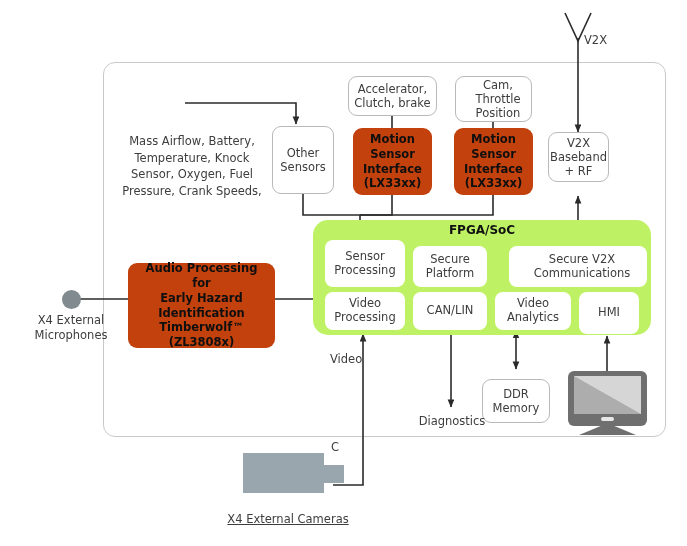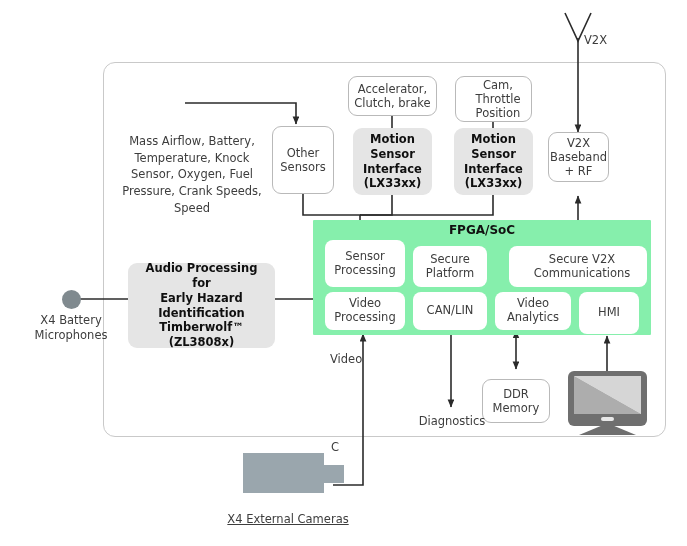--- a/index.html
+++ b/index.html
@@ -30,34 +30,34 @@
     font-size:11.5px;
     line-height:1.22;
     color:#3d3d3d;
     padding:2px 3px;
   }
 
   
   .blue-node{
     border:none;
     border-radius:9px;
-    background:#e5e5e5;
+    background:#c2410c;
     display:flex;align-items:center;justify-content:center;
     text-align:center;
     font-weight:bold;
     font-size:11.5px;
     line-height:1.3;
     color:#0f0f0f;
     padding:2px 14px;
   }
 
   
   .fpga{
-    background:#86efac;
-    border-radius:1px;
+    background:#bef264;
+    border-radius:15px;
   }
   .fpga-title{
     position:absolute;
     left:0;right:0;top:3px;
     text-align:center;
     font-weight:bold;
     font-size:12px;
     color:#111;
   }
   .fpga-cell{
@@ -156,21 +156,20 @@
     </g>
   </svg>
 
   <div class="abs label" style="left:584px;top:33px;width:40px;text-align:left;">V2X</div>
 
   <div class="abs label-left-block" style="left:112px;top:133px;width:160px;">
     <div>Mass Airflow, Battery,</div>
     <div>Temperature, Knock</div>
     <div>Sensor, Oxygen, Fuel</div>
     <div>Pressure, Crank Speeds,</div>
-    <div>Speed</div>
   </div>
 
   <div class="abs node" style="left:272px;top:126px;width:62px;height:68px;white-space:pre-line;">Other
 Sensors</div>
 
   <div class="abs node" style="left:348px;top:76px;width:89px;height:40px;white-space:pre-line;">Accelerator,
 Clutch, brake</div>
 
   <div class="abs node" style="left:455px;top:76px;width:77px;height:46px;white-space:pre-line;padding-left:12px;">Cam,
 Throttle
@@ -223,21 +222,21 @@
 Memory</div>
 
   <div class="abs label" style="left:330px;top:352px;width:44px;text-align:left;">Video</div>
 
   <div class="abs label" style="left:416px;top:414px;width:72px;">Diagnostics</div>
 
   <div class="abs label" style="left:331px;top:440px;width:14px;text-align:left;">C</div>
 
   <div class="abs mic-dot" style="left:62px;top:290px;width:19px;height:19px;"></div>
   <div class="abs label" style="left:25px;top:313px;width:92px;">
-    <div>X4 Battery</div>
+    <div>X4 External</div>
     <div>Microphones</div>
   </div>
 
   <div class="abs cam-body" style="left:243px;top:453px;width:81px;height:40px;"></div>
   <div class="abs cam-lens" style="left:322px;top:465px;width:22px;height:18px;"></div>
   <div class="abs label" style="left:218px;top:512px;width:140px;text-decoration:underline;">X4 External Cameras</div>
 
   <div class="abs monitor-outer" style="left:568px;top:371px;width:79px;height:55px;"></div>
   <div class="abs monitor-screen" style="left:574px;top:376px;width:67px;height:38px;"></div>
   <div class="abs monitor-nub" style="left:601px;top:417px;width:13px;height:4px;"></div>

